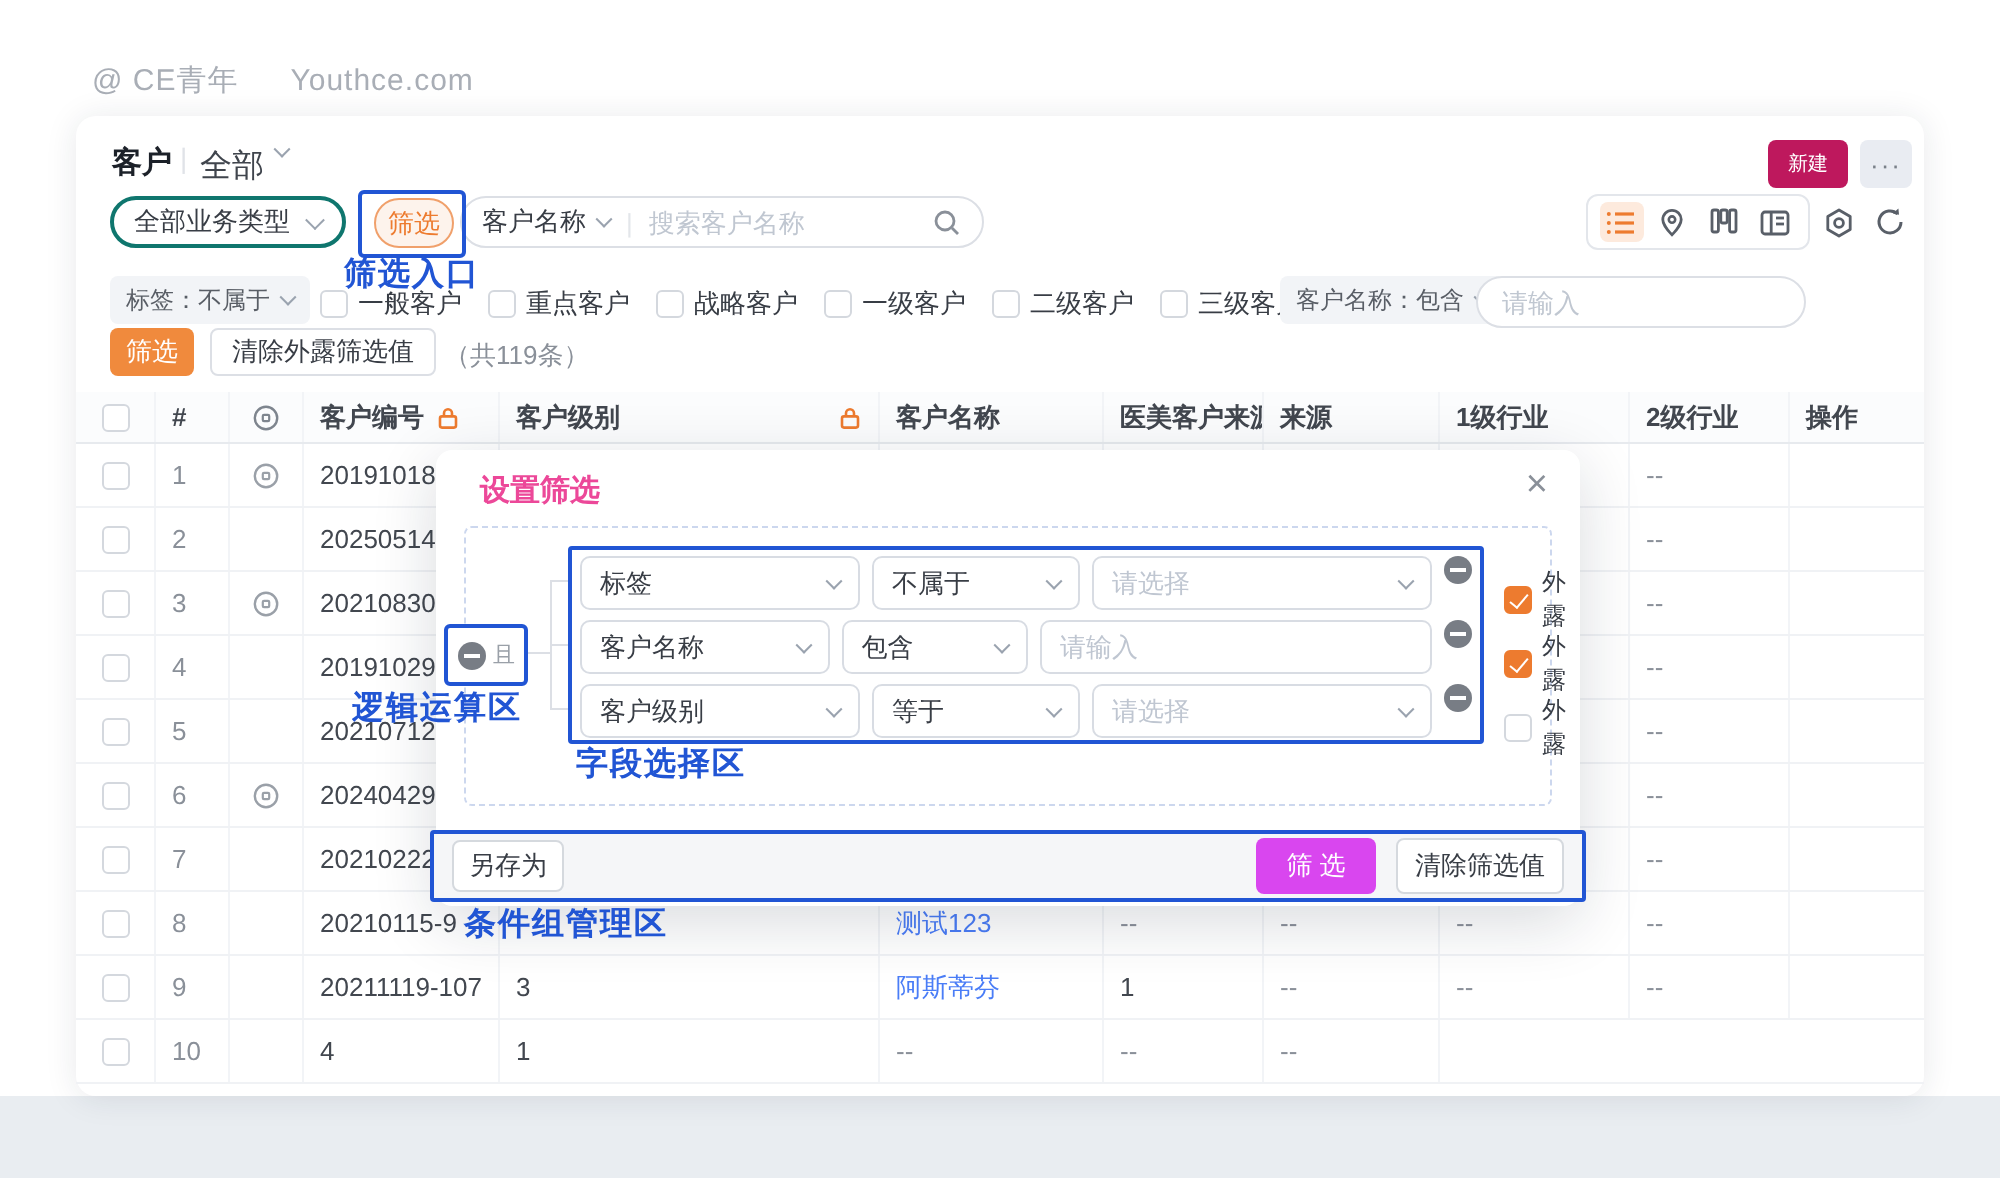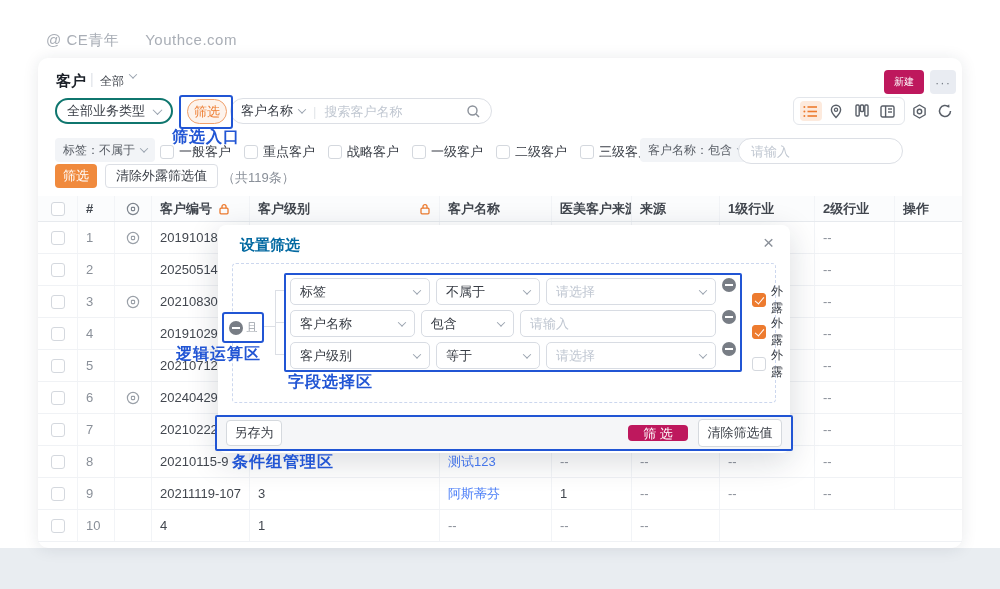--- a/index.html
+++ b/index.html
@@ -12,21 +12,21 @@
 
   .band { position:absolute; left:0; top:548px; width:1000px; height:41px; background:#e9edf1; }
 
   
   .card { position:absolute; left:38px; top:58px; width:924px; height:490px; background:#fff;
           border-radius:10px; box-shadow:0 1px 16px rgba(30,40,60,.10); }
 
   
   .title { position:absolute; left:18px; top:14px; font-size:15px; font-weight:bold; color:#1c2129; }
   .title-sep { position:absolute; left:52px; top:13px; color:#e0e3e8; font-size:14px; }
-  .scope { position:absolute; left:62px; top:15px; font-size:12px; color:#40454d; display:flex; align-items:flex-start; gap:6px; }
+  .scope { position:absolute; left:62px; top:15px; font-size:16px; color:#40454d; display:flex; align-items:flex-start; gap:6px; }
   .btn-create { position:absolute; left:846px; top:12px; width:40px; height:24px; background:#be185d; color:#fff;
                 font-size:10px; border:none; border-radius:4px; display:flex; align-items:center; justify-content:center; cursor:pointer;}
   .btn-more { position:absolute; left:892px; top:12px; width:26px; height:24px; background:#e9ecf2; color:#7a8089;
               border:none; border-radius:4px; font-size:13px; letter-spacing:1px; display:flex; align-items:center; justify-content:center;}
 
   
   .dd { border:2px solid #0f766e; border-radius:14px; background:#fff; display:flex; align-items:center;
         font-size:13px; color:#383d45; }
   .dd-business { position:absolute; left:17px; top:40px; width:118px; height:26px; padding:0 10px; justify-content:space-between; }
   .pill-filter { position:absolute; left:149px; top:41px; width:40px; height:25px; border:1px solid #f0a06b;
@@ -75,21 +75,21 @@
         border-right:1px solid #f2f4f7; overflow:hidden; white-space:nowrap; }
   .td:last-child { border-right:none; }
   .td.center { justify-content:center; padding:0; }
   .td.gray { color:#8a9099; }
   .td.link { color:#4a7df7; }
   .lock { margin-left:6px; flex:none; }
 
   
   .dialog { position:absolute; left:218px; top:225px; width:572px; height:228px; background:#fff; border-radius:8px;
             box-shadow:0 8px 32px rgba(20,30,50,.16); z-index:10; }
-  .dlg-title { position:absolute; left:22px; top:11px; font-size:15px; font-weight:bold; color:#0369a1; }
+  .dlg-title { position:absolute; left:22px; top:11px; font-size:15px; font-weight:bold; color:#ec4899; }
   .dlg-close { position:absolute; right:16px; top:7px; font-size:19px; color:#8a9099; cursor:pointer; }
   .dashed { position:absolute; left:14px; top:38px; width:544px; height:140px; border:1px dashed #ccd7ee; border-radius:4px; }
 
   .logicbox { position:absolute; left:4px; top:87px; width:42px; height:31px; border:2px solid #2155d4;
               border-radius:3px; display:flex; align-items:center; justify-content:center; gap:4px; background:#fff; }
   .minus { width:14px; height:14px; border-radius:50%; background:#787d85; position:relative; flex:none; }
   .minus::after { content:""; position:absolute; left:3px; top:6px; width:8px; height:2px; background:#fff; }
   .logic-label { font-size:11px; color:#9aa0a8; }
 
   .conn { position:absolute; background:#dcdfe5; }
@@ -105,21 +105,21 @@
             outline:none; color:#333; font-family:inherit;}
   .finput::placeholder { color:#bfc6d1; }
 
   .exposed { position:absolute; left:534px; display:flex; align-items:center; gap:5px; font-size:12px; color:#383d45; }
 
   .dlg-footer { position:absolute; left:-3px; top:190px; width:578px; height:36px; background:#f5f6f8;
                 border:2px solid #2155d4; border-radius:2px; display:flex; align-items:center; padding:0 9px; gap:10px; }
   .btn-saveas { width:56px; height:26px; background:#fff; border:1px solid #d5d9de; border-radius:4px;
                 font-size:13px; color:#383d45; }
   .spacer { flex:1; }
-  .btn-filter-dlg { width:60px; height:16px; background:#be185d; border:none; border-radius:4px; color:#fff; font-size:13px; }
+  .btn-filter-dlg { width:60px; height:28px; background:#d946ef; border:none; border-radius:4px; color:#fff; font-size:13px; }
   .btn-clear-dlg { width:84px; height:28px; background:#fff; border:1px solid #d5d9de; border-radius:4px;
                    font-size:13px; color:#383d45; }
 
   
   .ann { position:absolute; z-index:20; color:#2155d4; font-weight:bold; font-size:16px; letter-spacing:1px; }
   .ann-box { position:absolute; z-index:20; border:2px solid #2155d4; }
 
   .chev { width:7px; height:7px; border-right:1.5px solid #9aa3af; border-bottom:1.5px solid #9aa3af;
           transform:rotate(45deg) translate(-1px,-1px); display:inline-block; flex:none; }
   .chev.sm { width:6px; height:6px; }

